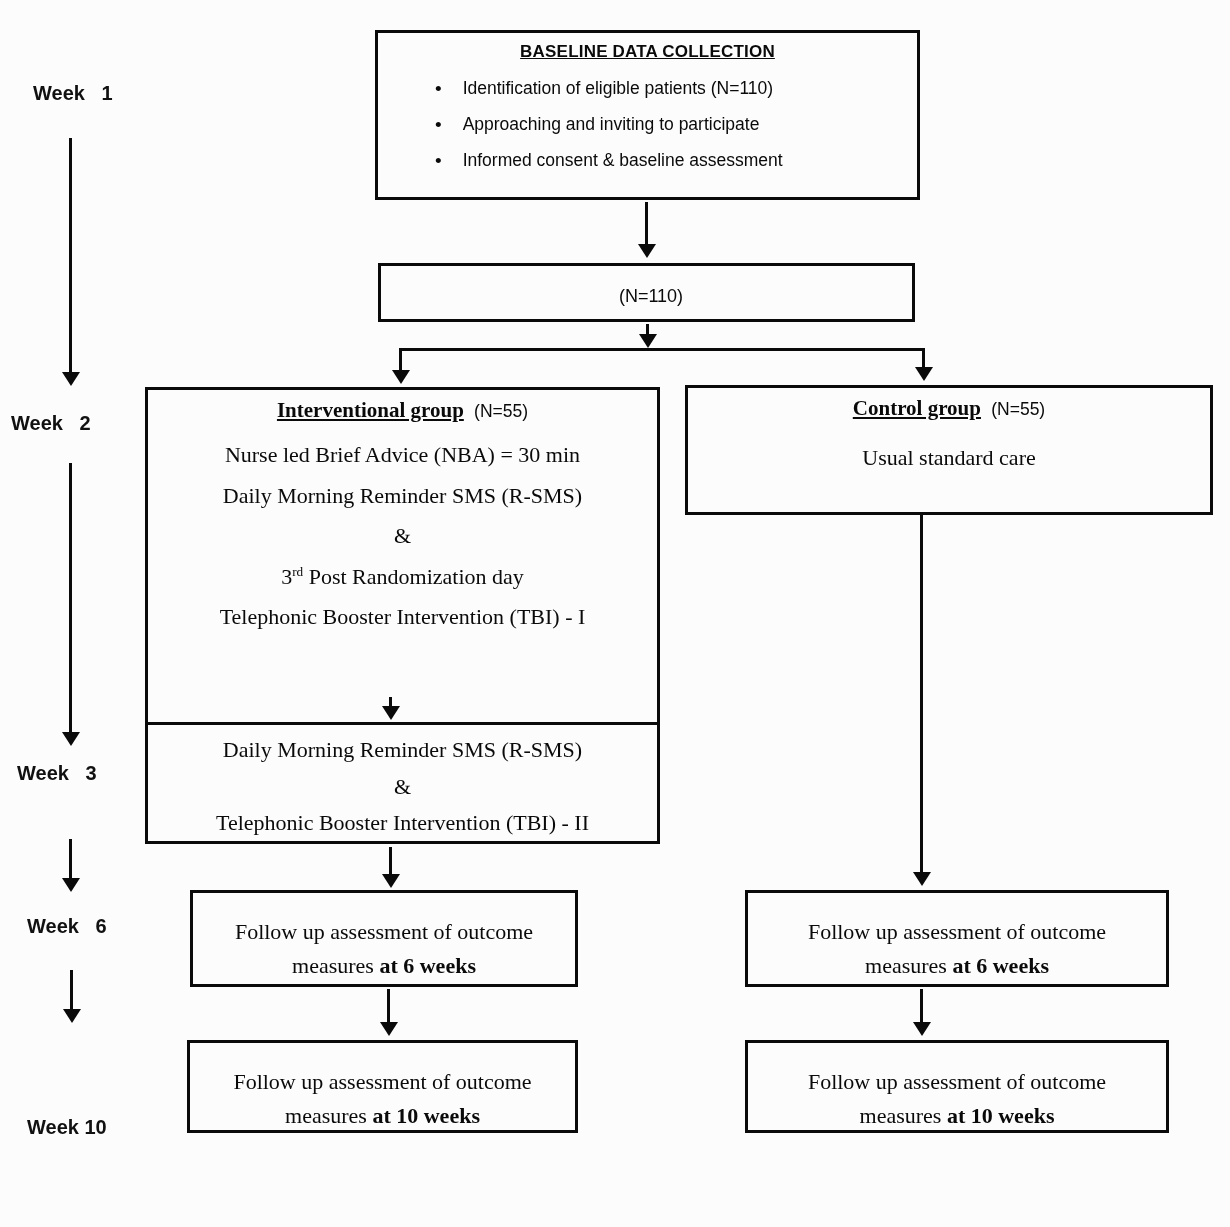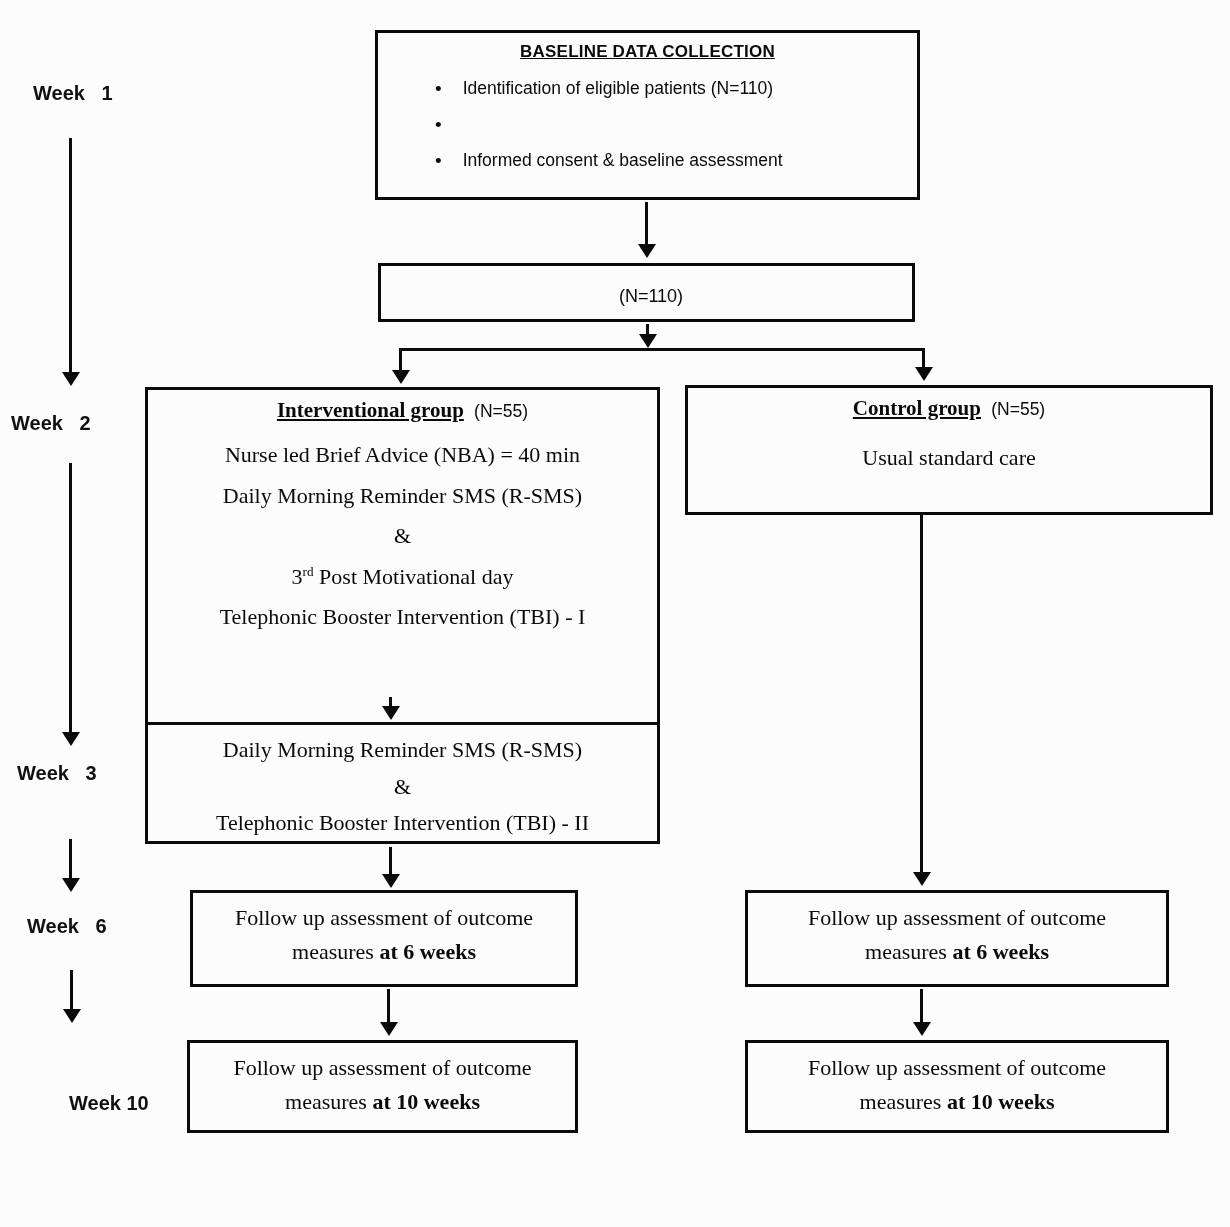--- a/index.html
+++ b/index.html
@@ -100,21 +100,21 @@
     margin-left: 5px;
   }
 
   .lines .line { line-height: 40px; font-size: 22px; white-space: pre-wrap; }
   #interventional-box .lines { margin-top: 12px; }
   #interventional-box .lines .line { line-height: 40.5px; }
   #control-box .lines { margin-top: 22px; }
   #control-box .lines .line { line-height: 30px; }
   #week3-box { padding-top: 7px; }
   #week3-box .lines .line { line-height: 36.5px; }
-  .followup-box { padding-top: 8px; }
+  .followup-box { padding-top: 22px; }
   .followup-box .lines .line { line-height: 33.5px; }
 
   sup { font-size: 0.6em; line-height: 0; }
 
   #figure-caption {
     position: absolute;
     left: 225px; top: 1172px; width: 1000px;
     text-align: center;
     font-weight: bold;
     font-size: 24.5px;
@@ -122,36 +122,37 @@
 </style>
 </head>
 <body>
 
 <div id="stage">
 
   <div class="week-label" style="left:33px; top:82px;">Week   1</div>
   <div class="week-label" style="left:11px; top:412px;">Week   2</div>
   <div class="week-label" style="left:17px; top:762px;">Week   3</div>
   <div class="week-label" style="left:27px; top:915px;">Week   6</div>
-  <div class="week-label" style="left:27px; top:1092px;margin-left:42px;">Week 10</div>
+  <div class="week-label" style="left:27px; top:1116px;">Week 10</div>
 
   <div class="varrow" style="left:69px; top:138px; height:234px;"></div>
   <div class="varrow" style="left:69px; top:463px; height:269px;"></div>
   <div class="varrow" style="left:69px; top:839px; height:39px;"></div>
   <div class="varrow" style="left:70px; top:970px; height:39px;"></div>
 
   <div class="box" id="baseline-box" style="left:375px; top:30px; width:545px; height:170px;">
     <div class="bx-title">BASELINE DATA COLLECTION</div>
     <div class="bullet-list">
         <div class="bullet-row">
           <span class="bullet-dot">•</span>
           <span>Identification of eligible patients (N=110)</span>
         </div>
         <div class="bullet-row">
           <span class="bullet-dot">•</span>
+          <span>Approaching and inviting to participate</span>
         </div>
         <div class="bullet-row">
           <span class="bullet-dot">•</span>
           <span>Informed consent &amp; baseline assessment</span>
         </div>
       </div>
   </div>
 
   <div class="varrow" style="left:645px; top:202px; height:42px;"></div>
 
@@ -164,24 +165,24 @@
   <div class="hline" style="left:399px; top:348px; width:526px;"></div>
   <div class="varrow" style="left:399px; top:350px; height:20px;"></div>
   <div class="varrow" style="left:922px; top:350px; height:17px;"></div>
 
   <div class="box" id="interventional-box" style="left:145px; top:387px; width:515px; height:368px;">
     <div class="group-title-row">
       <span class="group-title">Interventional group</span>
       <span class="group-n">(N=55)</span>
     </div>
     <div class="lines">
-        <div class="line"><span>Nurse led Brief Advice (NBA) = 40 min</span></div>
+        <div class="line"><span>Nurse led Brief Advice (NBA) = 30 min</span></div>
         <div class="line"><span>Daily Morning Reminder SMS (R-SMS)</span></div>
         <div class="line"><span>&amp;</span></div>
-        <div class="line"><span>3</span><sup>rd</sup><span> Post Motivational day</span></div>
+        <div class="line"><span>3</span><sup>rd</sup><span> Post Randomization day</span></div>
         <div class="line"><span>Telephonic Booster Intervention (TBI) - I</span></div>
       </div>
   </div>
 
   <div class="box" id="control-box" style="left:685px; top:385px; width:528px; height:130px;">
     <div class="group-title-row">
       <span class="group-title">Control group</span>
       <span class="group-n">(N=55)</span>
     </div>
     <div class="lines">

